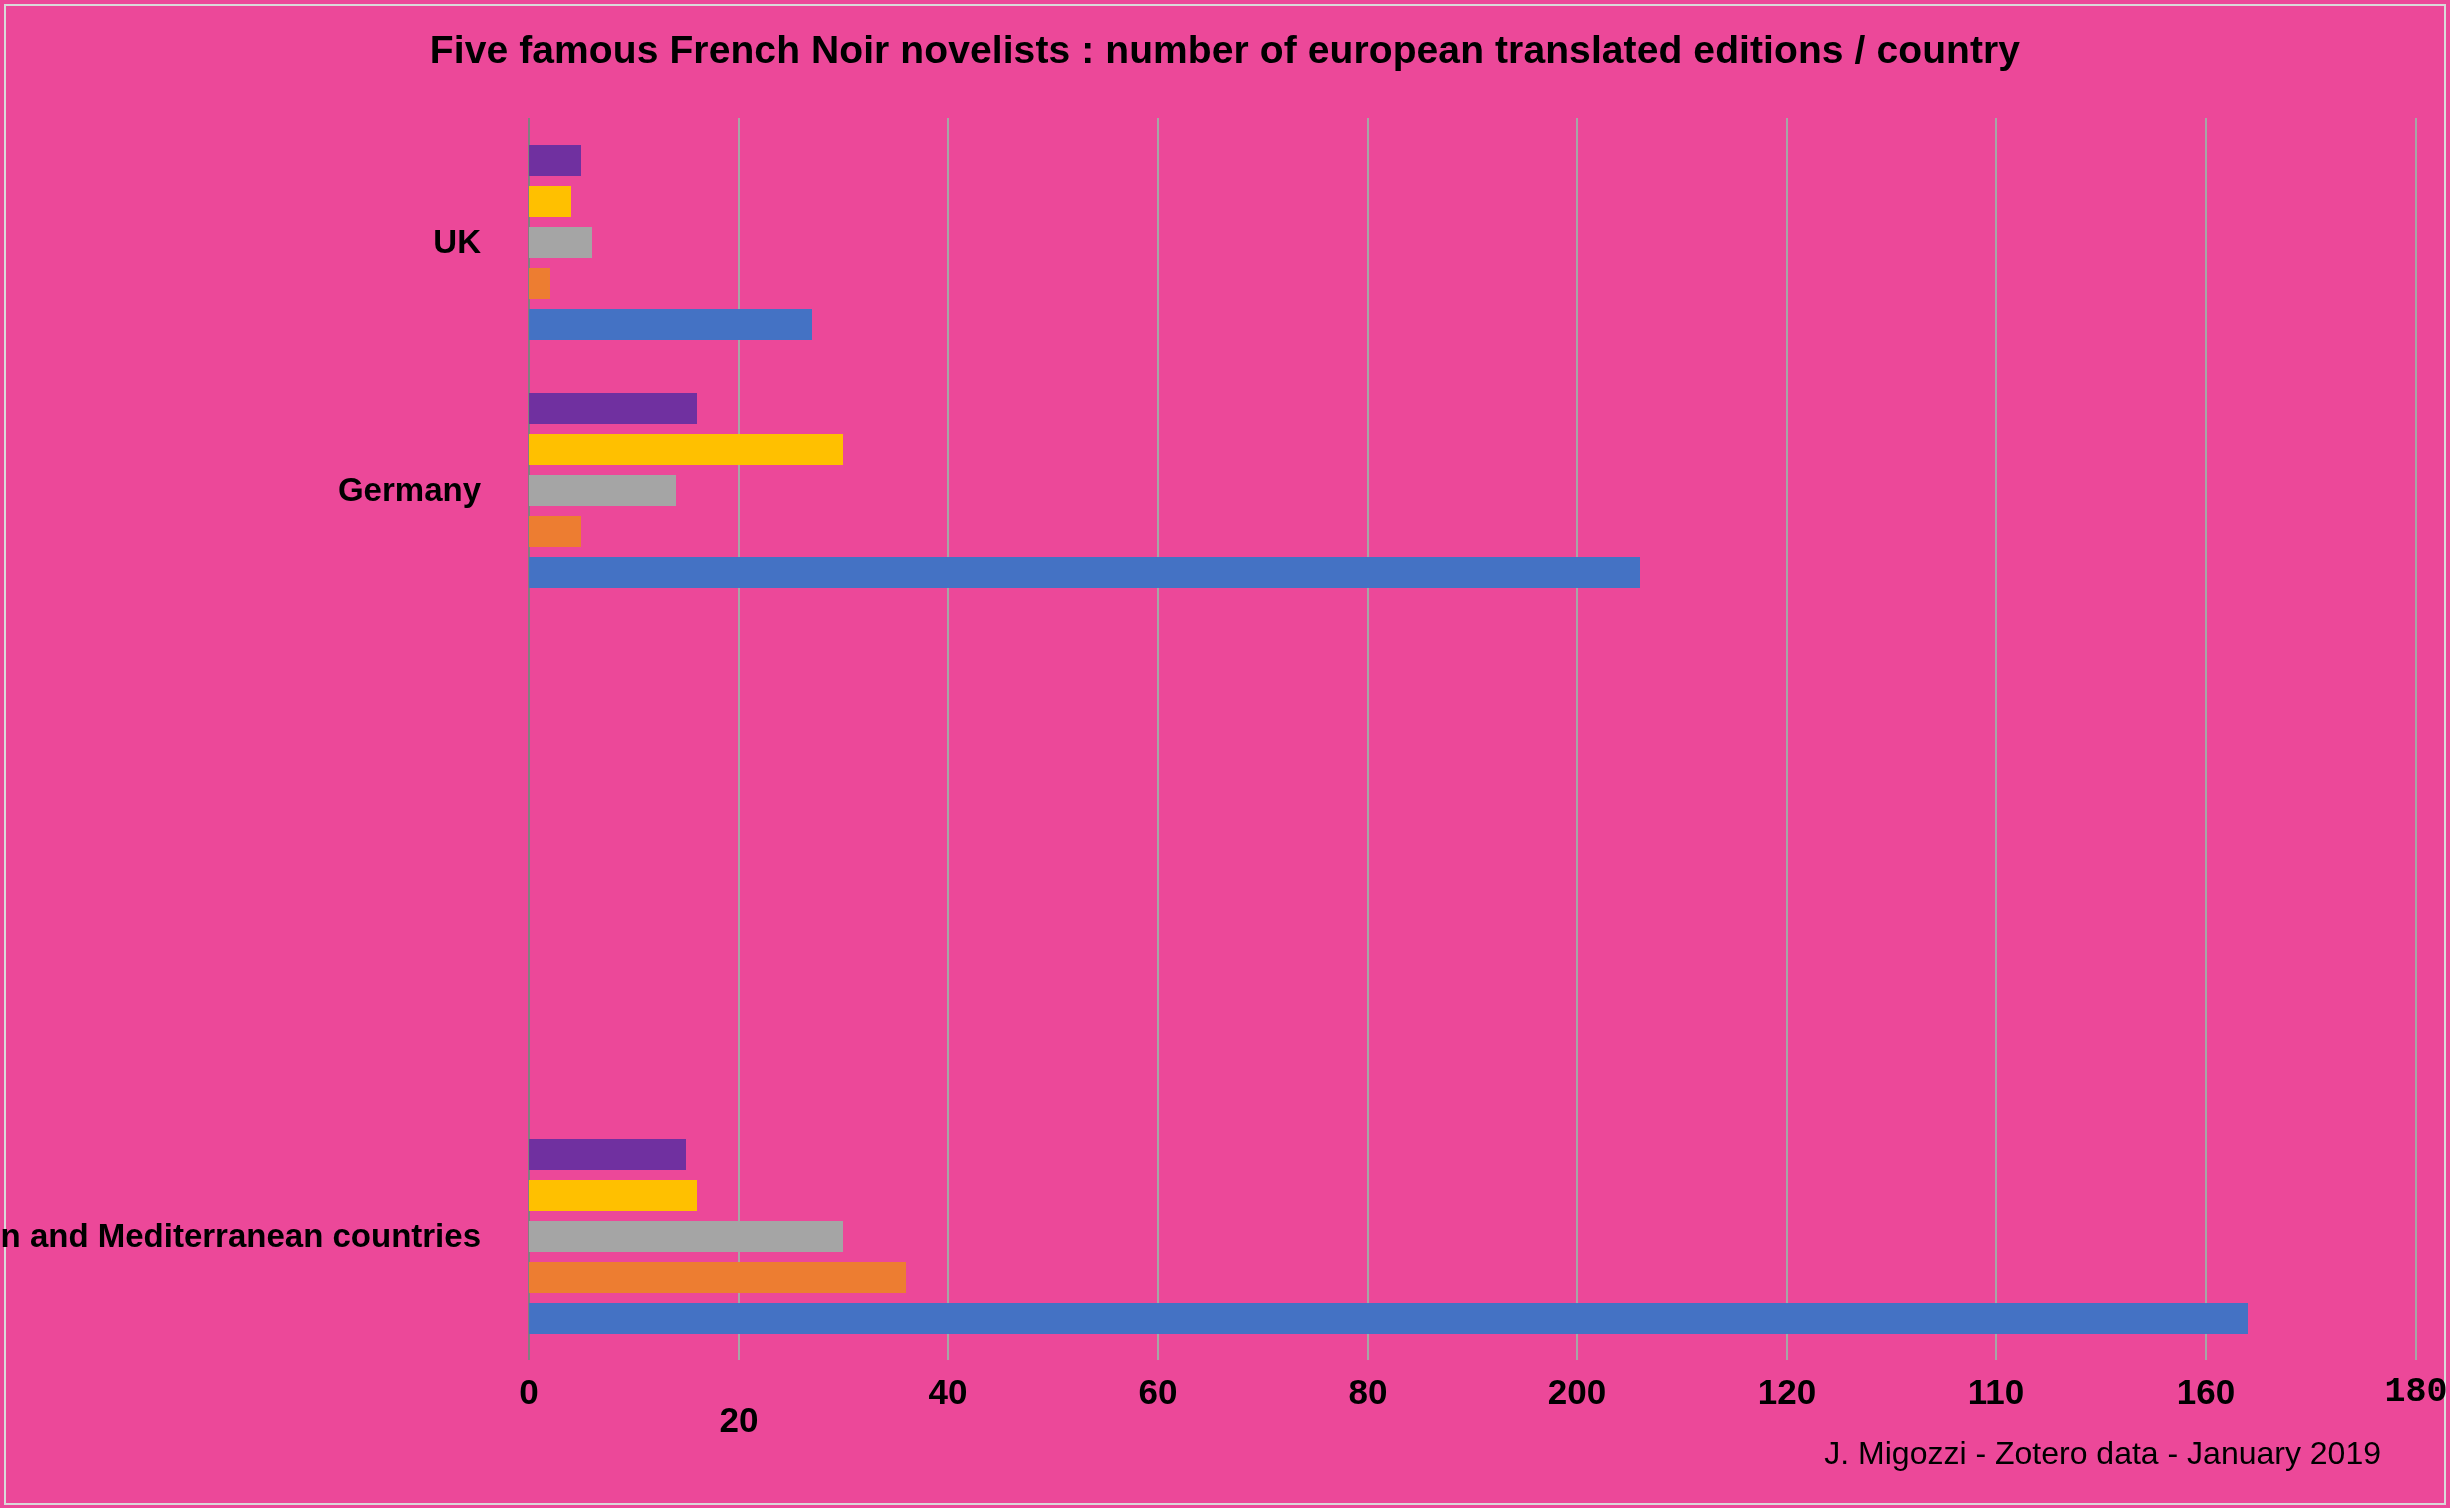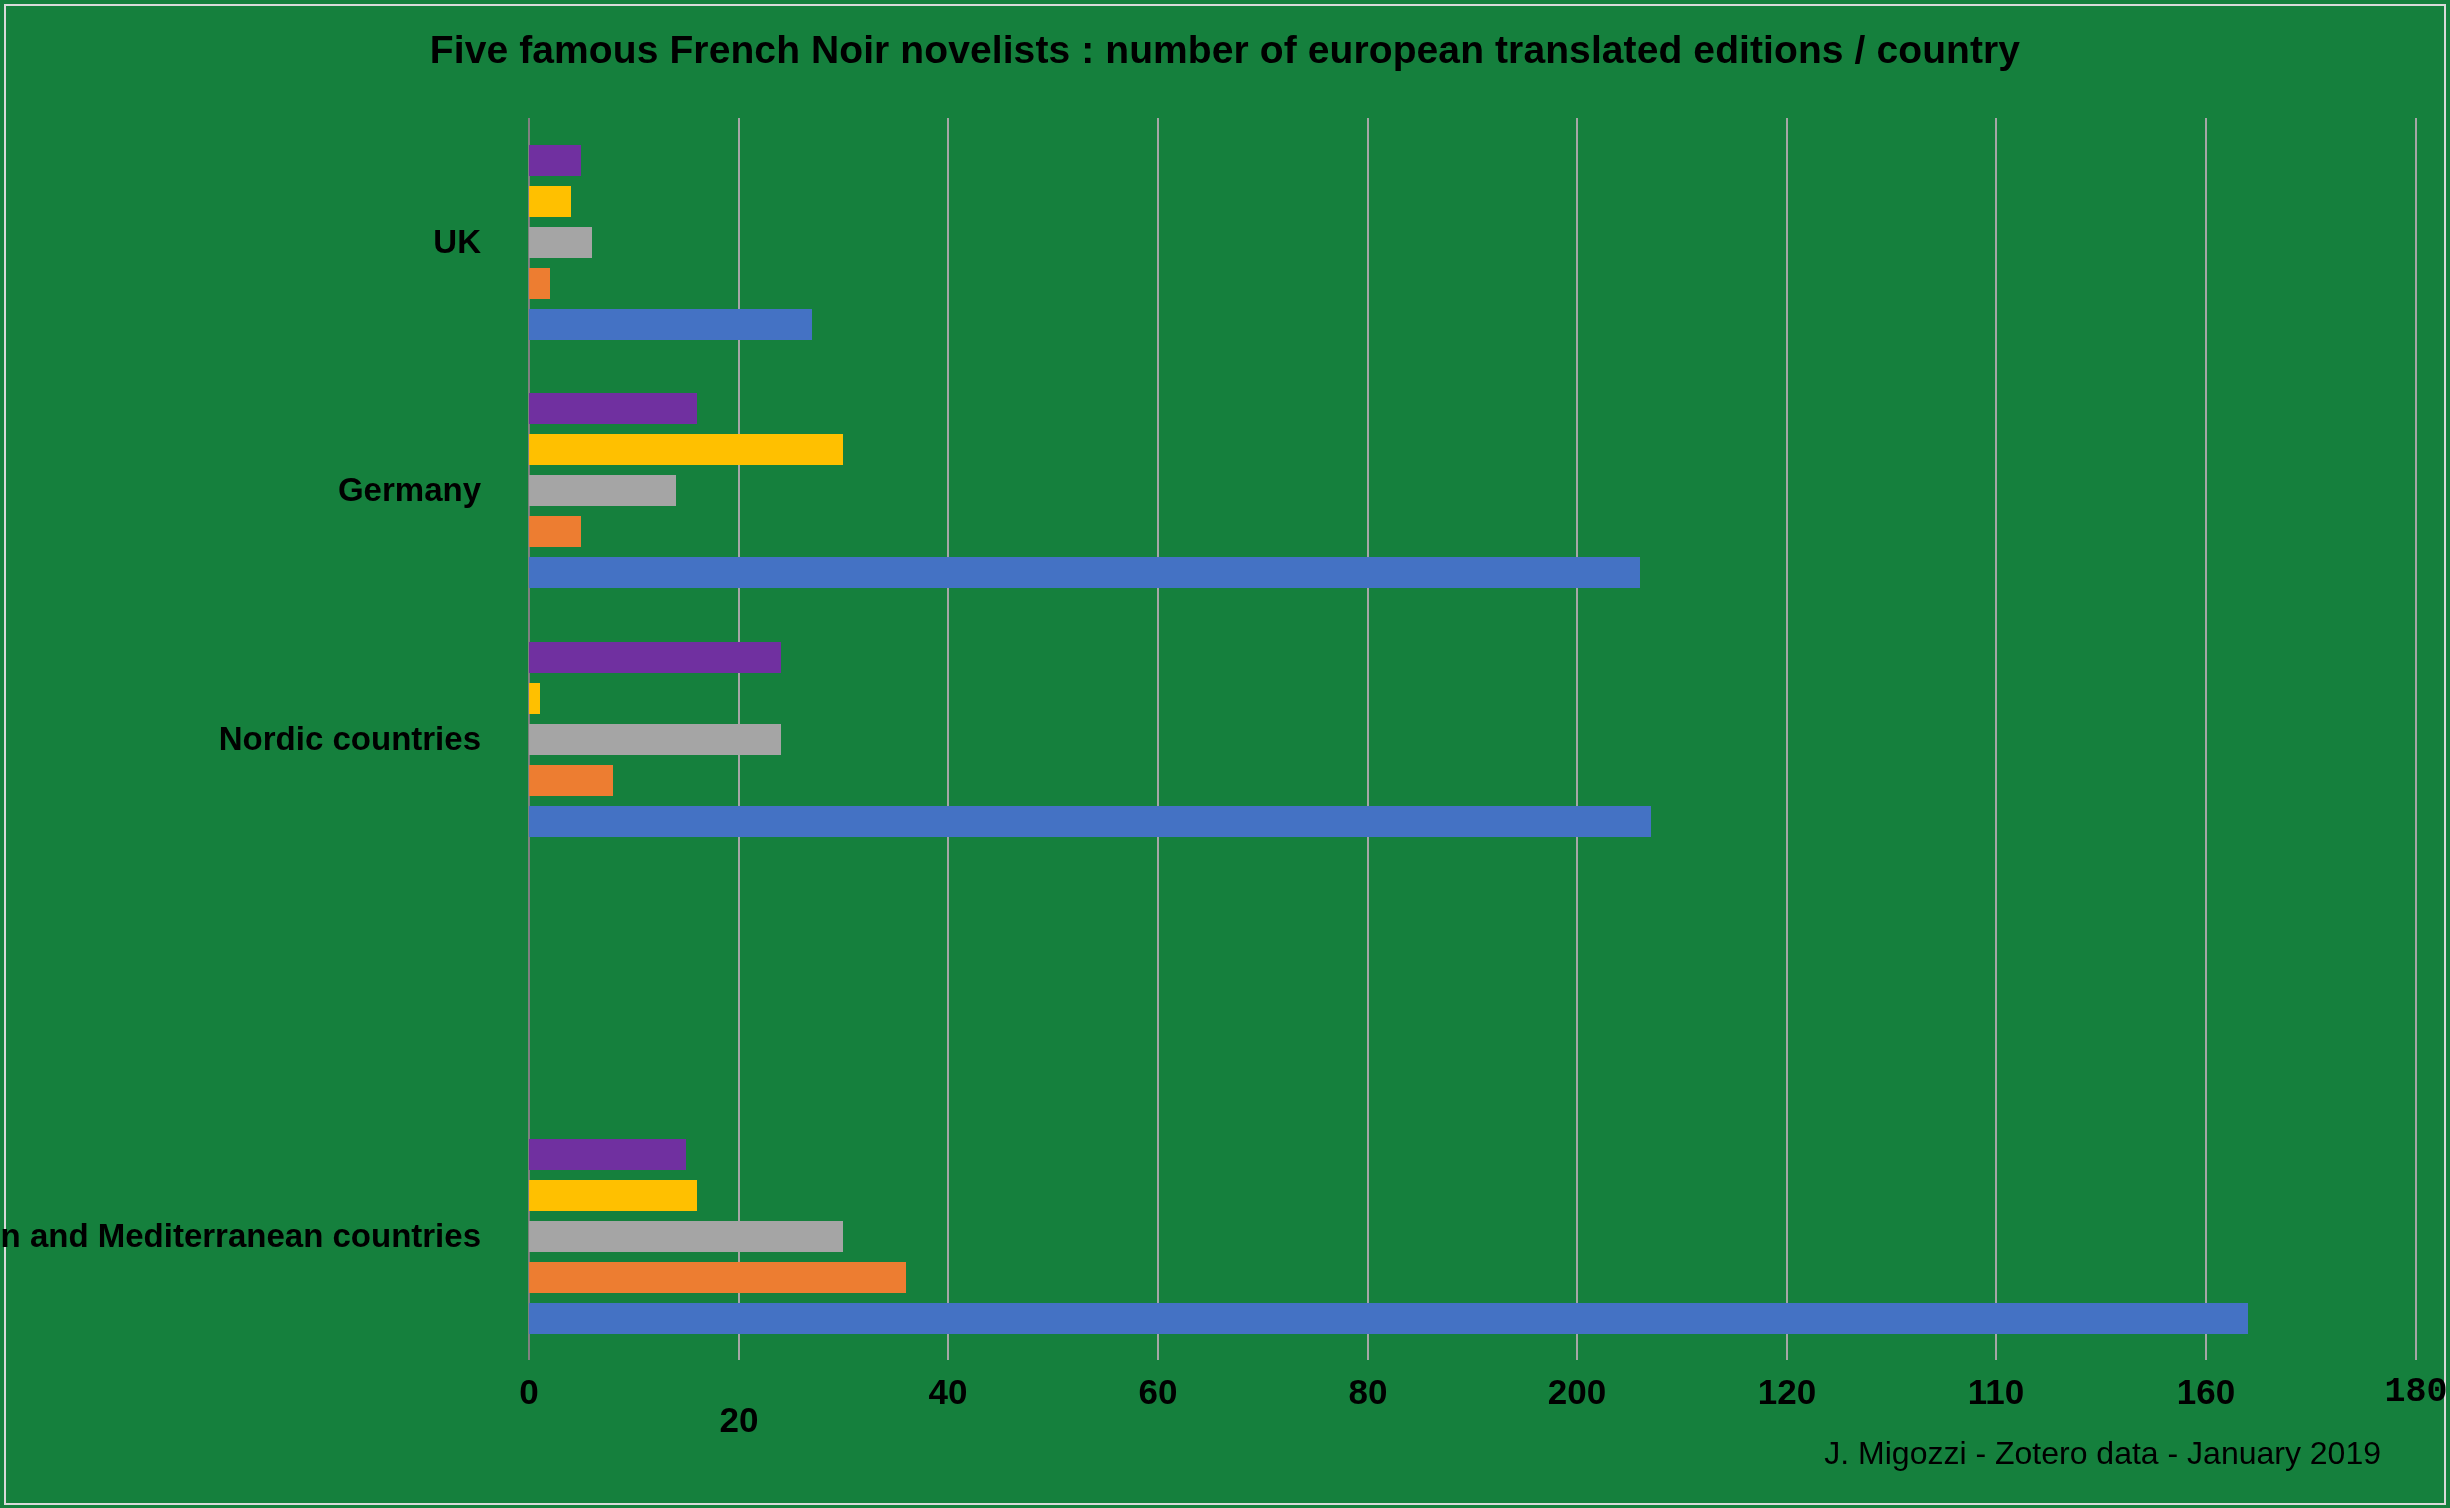--- a/index.html
+++ b/index.html
@@ -8,21 +8,21 @@
     background: #ffffff;
   }
   body {
     font-family: "Liberation Sans", sans-serif;
     color: #000000;
   }
   #page {
     position: relative;
     width: 2450px;
     height: 1509px;
-    background: #15803d;
+    background: #ec4899;
     box-sizing: border-box;
     overflow: hidden;
   }
   .chart-border {
     position: absolute;
     left: 4px;
     top: 4px;
     right: 4px;
     bottom: 4px;
     border: 2px solid #d9d9d9;
@@ -158,28 +158,20 @@
         <div class="cat-label" style="top: 124px;">UK</div>
       </div>
       <div class="group" style="top: 248px; height: 248px;">
         <div class="bar" style="top: 26.6px; width: 168px; background: rgb(112, 48, 160);"></div>
         <div class="bar" style="top: 68px; width: 314px; background: rgb(255, 192, 0);"></div>
         <div class="bar" style="top: 109px; width: 147px; background: rgb(165, 165, 165);"></div>
         <div class="bar" style="top: 150px; width: 52px; background: rgb(237, 125, 49);"></div>
         <div class="bar" style="top: 191px; width: 1111px; background: rgb(68, 114, 196);"></div>
         <div class="cat-label" style="top: 124px;">Germany</div>
       </div>
-      <div class="group" style="top: 497px; height: 248px;">
-        <div class="bar" style="top: 26.6px; width: 252px; background: rgb(112, 48, 160);"></div>
-        <div class="bar" style="top: 68px; width: 10.5px; background: rgb(255, 192, 0);"></div>
-        <div class="bar" style="top: 109px; width: 252px; background: rgb(165, 165, 165);"></div>
-        <div class="bar" style="top: 150px; width: 84px; background: rgb(237, 125, 49);"></div>
-        <div class="bar" style="top: 191px; width: 1122px; background: rgb(68, 114, 196);"></div>
-        <div class="cat-label" style="top: 124px;">Nordic countries</div>
-      </div>
       <div class="group" style="top: 994px; height: 248px;">
         <div class="bar" style="top: 26.6px; width: 157px; background: rgb(112, 48, 160);"></div>
         <div class="bar" style="top: 68px; width: 168px; background: rgb(255, 192, 0);"></div>
         <div class="bar" style="top: 109px; width: 314px; background: rgb(165, 165, 165);"></div>
         <div class="bar" style="top: 150px; width: 377px; background: rgb(237, 125, 49);"></div>
         <div class="bar" style="top: 191px; width: 1719px; background: rgb(68, 114, 196);"></div>
         <div class="cat-label" style="top: 124px;">Latin and Mediterranean countries</div>
       </div>
     </div>
 

